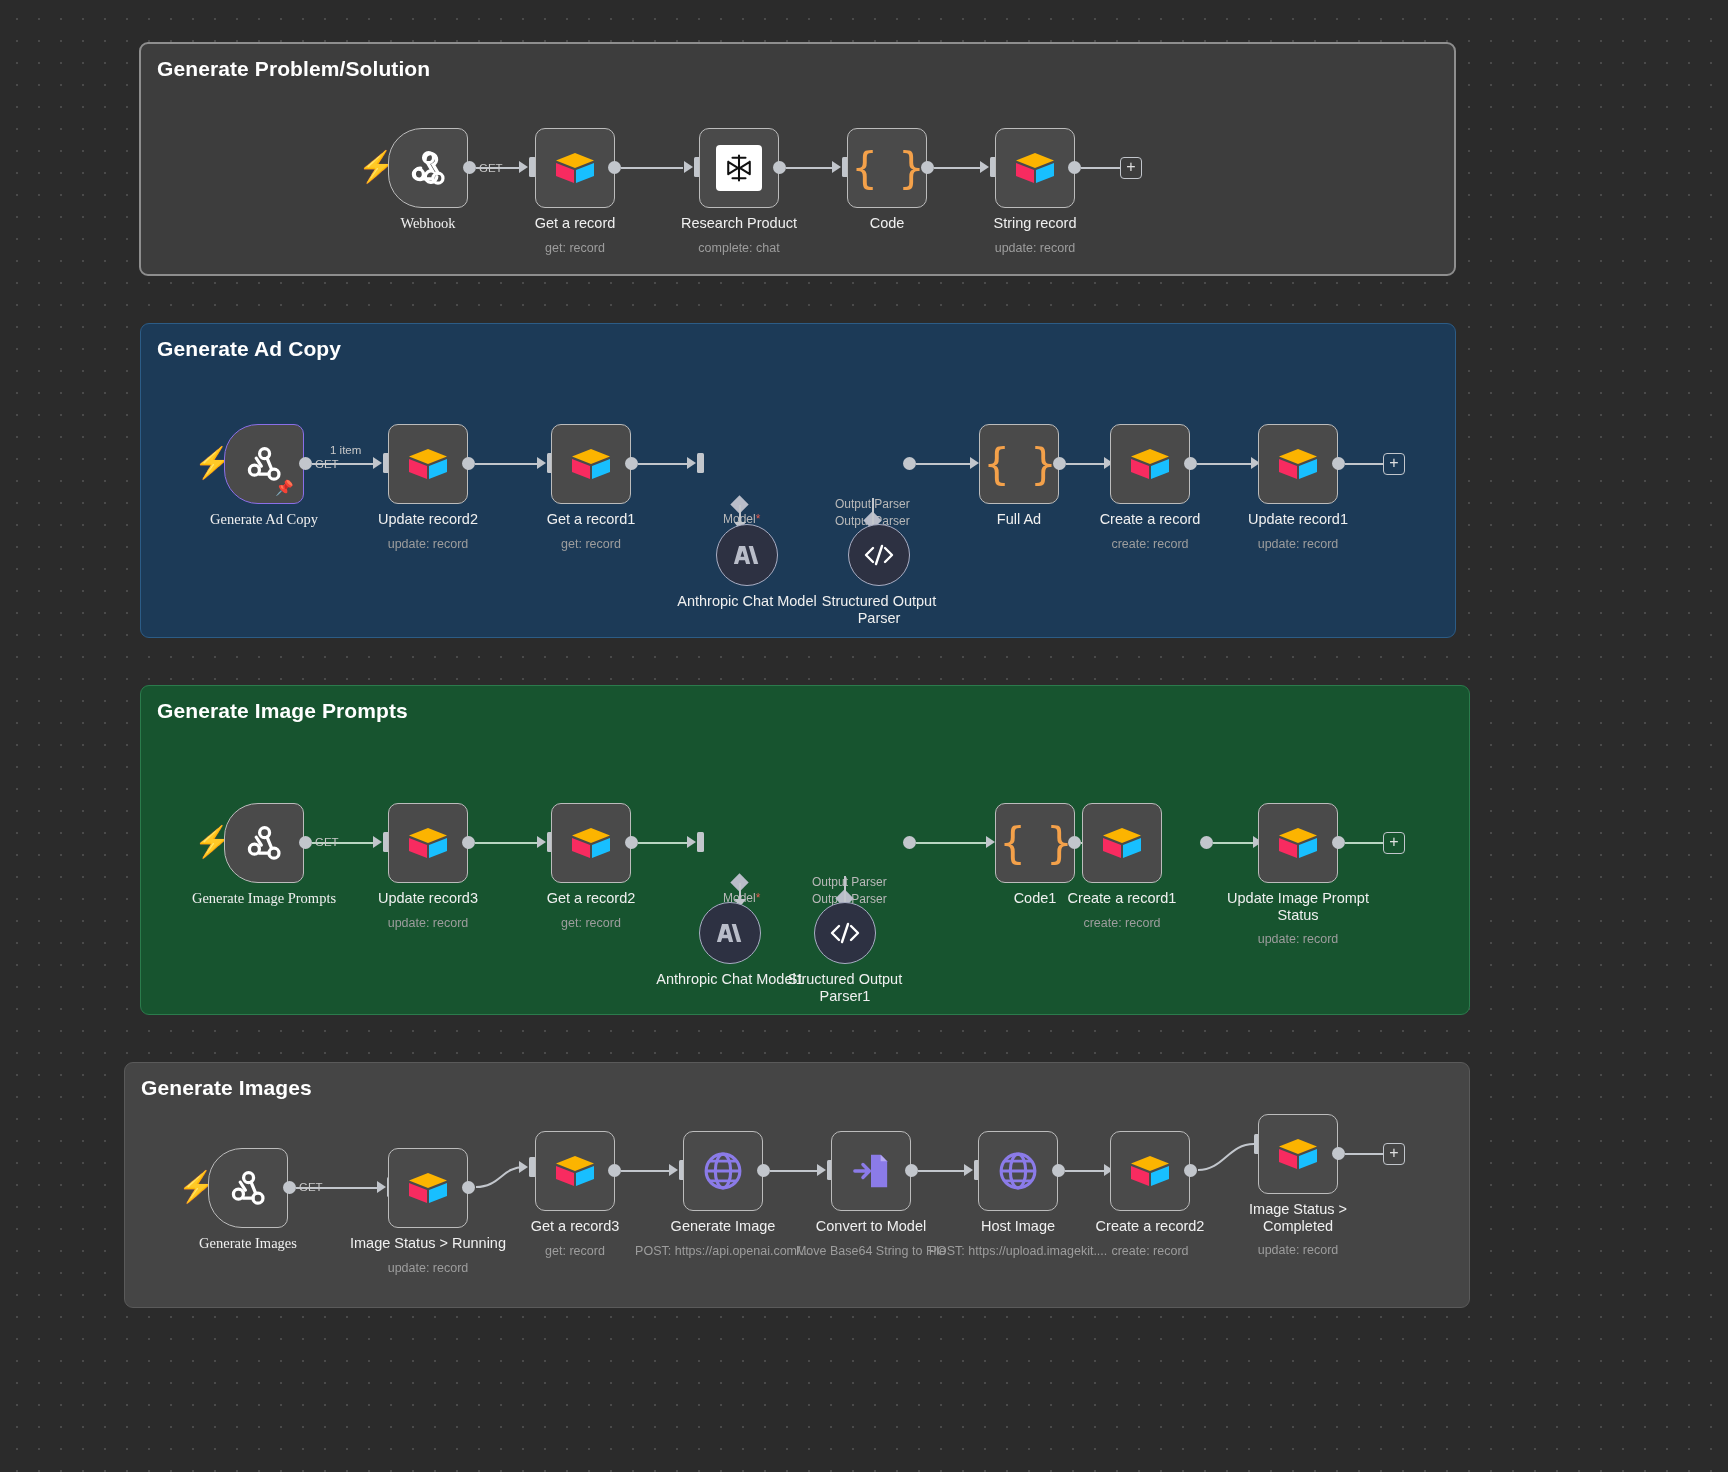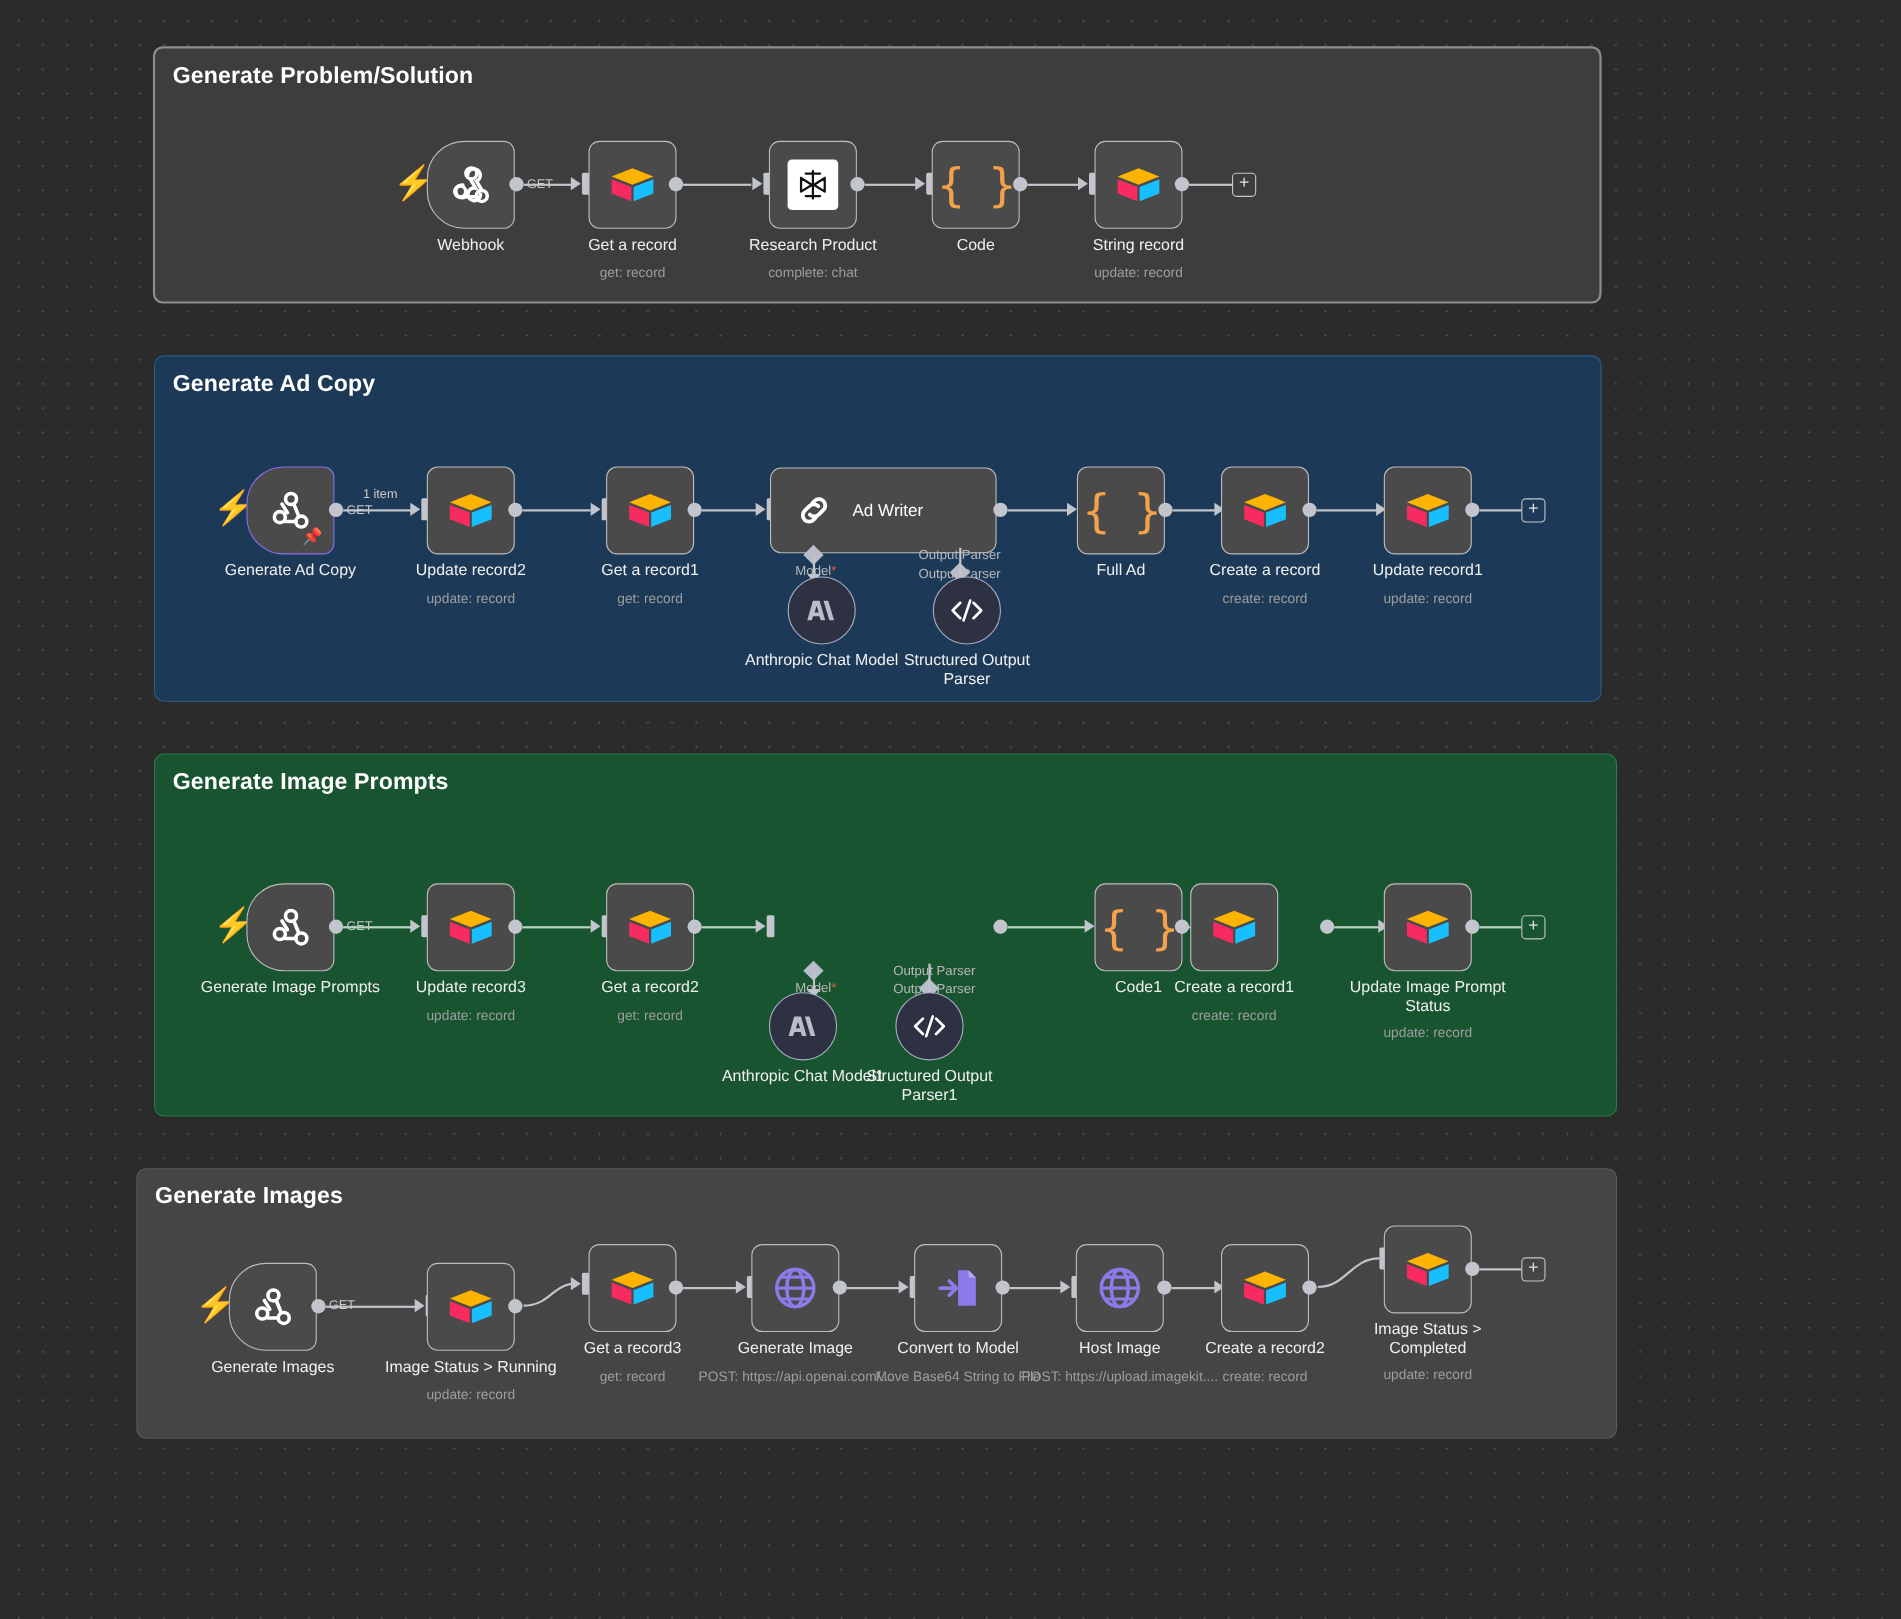--- a/index.html
+++ b/index.html
@@ -60,20 +60,21 @@
     border: 1.6px solid #bcbcbc;
     border-radius: 10px;
     display: flex;
     align-items: center;
     justify-content: center;
   }
   .node.square { width: 80px; height: 80px; }
   .node.trigger {
     width: 80px; height: 80px;
     border-radius: 34px 10px 10px 34px;
+    font-family: Liberation Serif, serif;
   }
   .node.trigger-active {
     border-color: #8b6fe8;
   }
   .node.agent {
     width: 206px; height: 78px;
     justify-content: flex-start;
     padding-left: 20px;
     gap: 16px;
   }
@@ -336,27 +337,20 @@
       </svg>
     </div>
     <div class="node-label">Get a record1</div>
     <div class="node-sub" style="top:112px;">get: record</div>
   </div>
   <div class="dot-out" style="left:625px; top:457px;"></div>
   <div class="conn" style="left:638px; top:463px; width:53px;"></div>
   <div class="arrow-head" style="left:687px; top:457px;"></div>
   <div class="in-port" style="left:697px; top:453px;"></div>
 
-  <div class="node agent" style="left:700px; top:425px;">
-    <svg width="38" height="38" viewBox="0 0 24 24">
-      <path d="M9.6 14.4a3.6 3.6 0 0 0 5.1 0l2.7-2.7a3.6 3.6 0 0 0-5.1-5.1l-1.2 1.2" stroke="#fff" stroke-width="2.2" fill="none" stroke-linecap="round"></path>
-      <path d="M14.4 9.6a3.6 3.6 0 0 0-5.1 0l-2.7 2.7a3.6 3.6 0 0 0 5.1 5.1l1.2-1.2" stroke="#fff" stroke-width="2.2" fill="none" stroke-linecap="round"></path>
-    </svg>
-    <div class="node-title">Ad Writer</div>
-  </div>
 
   <div class="diamond" style="left:733px; top:498px;"></div>
   <div class="port-label" style="left:723px; top:512px;"><span>Model</span><span class="req">*</span></div>
   <div class="sub-conn" style="left:739px; top:505px; height:22px;"></div>
   <div class="sub-arrow" style="left:734px; top:522px;"></div>
   <div class="node circle" style="left:716px; top:524px;">
     <svg width="30" height="26" viewBox="0 0 32 26">
       <path d="M7.5 3.5 2 22.5h4.4l1.2-3.9h6.2l1.2 3.9h4.4L14 3.5zm1.6 11.4 2-6.4 2 6.4z" fill="#b9bdc9"></path>
       <path d="M22.3 3.5 28 22.5h-4.6L17.8 3.5z" fill="#b9bdc9"></path>
     </svg>

